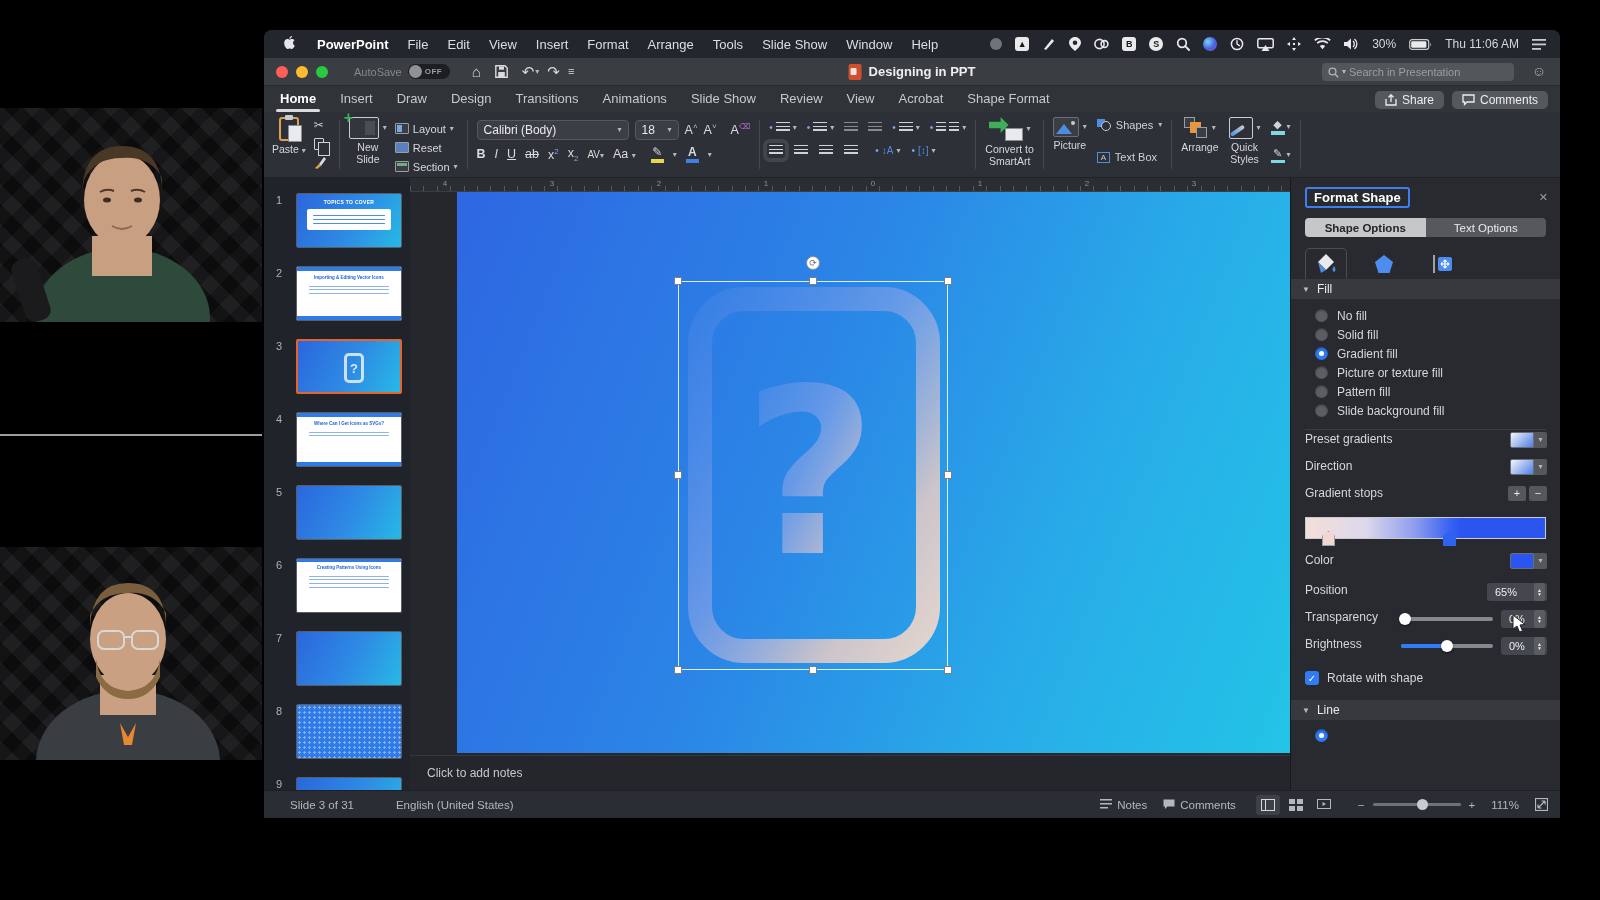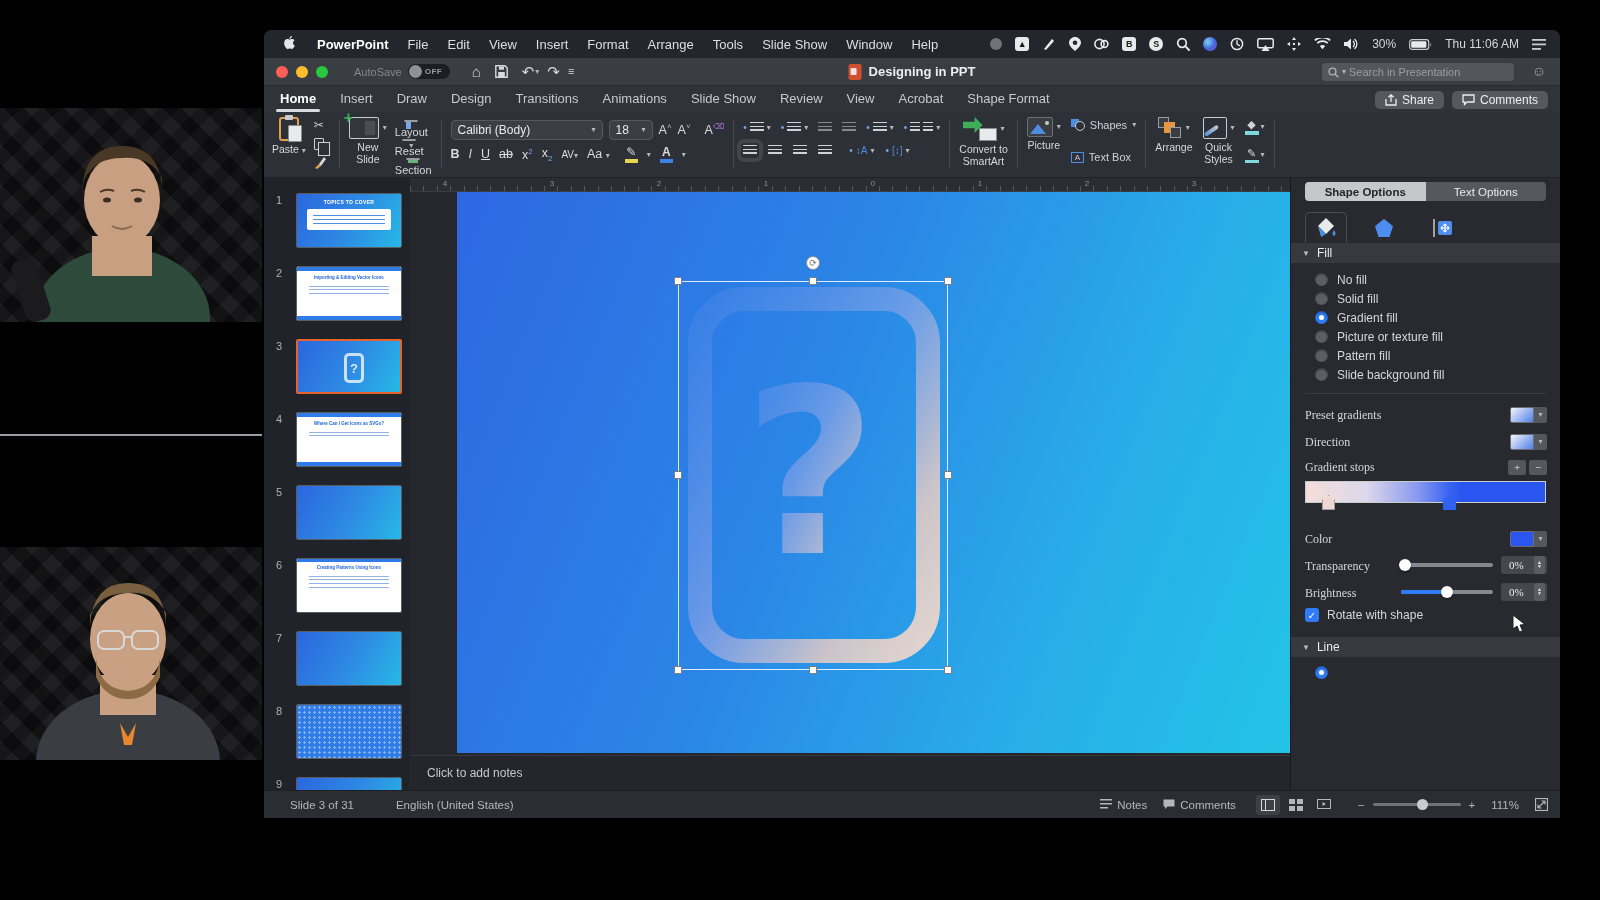--- a/index.html
+++ b/index.html
@@ -78,21 +78,21 @@
   .paste-icn { width:20px; height:24px; border:2px solid #e0a04f; border-radius:3px; position:relative; background:#2d3036; }
   .paste-icn::before { content:""; position:absolute; left:4px; top:-4px; width:8px; height:5px; background:#c9cccf; border-radius:1px; }
   .paste-icn::after { content:""; position:absolute; right:-5px; bottom:-3px; width:12px; height:15px; background:#e8eaec; border:1px solid #8a8d92; border-radius:1px; }
   .mini-col { display:flex; flex-direction:column; justify-content:space-between; height:54px; padding:2px 0; margin-left:8px; }
   .mi { font-size:12px; color:#cfd2d6; line-height:1; display:flex; align-items:center; gap:2px; }
   .copy-icn { width:10px; height:12px; border:1px solid #cfd2d6; border-radius:1px; position:relative; }
   .copy-icn::after { content:""; position:absolute; left:3px; top:3px; width:10px; height:12px; border:1px solid #cfd2d6; background:#2d3036; }
   .newslide-icn { width:30px; height:22px; border:1px solid #c9cccf; border-radius:2px; position:relative; background:#33363c; }
   .newslide-icn::before { content:"+"; position:absolute; left:-6px; top:-9px; color:#3fae5a; font-size:16px; font-weight:bold; }
   .newslide-icn::after { content:""; position:absolute; right:3px; top:3px; width:10px; height:14px; background:#4a4d52; }
-  .lrs-row { display:flex; align-items:center; gap:4px; height:17px; font-size:11px; color:#d6d8db;flex-direction:column; }
+  .lrs-row { display:flex; align-items:center; gap:4px; height:17px; font-size:11px; color:#d6d8db; }
   .lrs-icn { width:14px; height:11px; border:1px solid #9a9da2; border-radius:1px; background:#3a3d42; position:relative; }
   .lrs-icn.layout::after { content:""; position:absolute; left:1px; top:1px; width:5px; height:7px; background:#7aa6e8; }
   .lrs-icn.reset { background:#5a7ec0; }
   .lrs-icn.section::after { content:""; position:absolute; left:1px; top:1px; right:1px; height:3px; background:#6fae7f; }
   .combo { background:#3b3e44; border:1px solid #55585d; border-radius:4px; height:20px; display:flex; align-items:center;
     padding:0 6px; color:#e8eaec; font-size:12px; gap:6px; }
   .fmt-row { display:flex; align-items:center; gap:9px; margin-top:6px; }
   .fmt { font-size:12.5px; color:#d9dbde; line-height:1; }
   .fmt.b { font-weight:bold; } .fmt.i { font-style:italic; } .fmt.u { text-decoration:underline; } .fmt.s { text-decoration:line-through; }
   .sup { font-size:8px; vertical-align:super; color:#7aa6e8; }
@@ -182,21 +182,21 @@
   .fp-icontab { width:42px; height:31px; display:flex; align-items:center; justify-content:center; }
   .fp-icontab.on { border:1px solid #4a4d52; border-bottom:1px solid #282a2f; border-radius:5px 5px 0 0; }
   .fp-sect { height:20px; background:#37393e; display:flex; align-items:center; gap:7px; padding-left:11px;
     color:#e8eaec; font-size:12px; }
   .fp-sect .tri { font-size:8px; color:#b8bbc0; }
   .fp-radio-row { display:flex; align-items:center; gap:9px; padding-left:24px; height:19px; }
   .rdo { width:13px; height:13px; border-radius:50%; background:#5b5e63; box-shadow:inset 0 1px 2px rgba(0,0,0,.45); flex:0 0 auto; }
   .rdo.on { background:#2f7cf6; position:relative; }
   .rdo.on::after { content:""; position:absolute; left:4px; top:4px; width:5px; height:5px; border-radius:50%; background:#fff; }
   .fp-divider { height:1px; background:#3a3d42; margin:9px 14px 2px; }
-  .fp-row { display:flex; align-items:flex-end; justify-content:space-between; padding:0 13px 0 14px; height:27px;font-family:Liberation Serif, serif; }
+  .fp-row { display:flex; align-items:flex-start; justify-content:space-between; padding:0 13px 0 14px; height:27px; }
   .fp-field { background:#44474d; border-radius:3px; height:18px; display:flex; align-items:center;
     color:#eceef0; font-size:11px; padding:0 2px 0 8px; gap:6px; }
   .stp { width:11px; height:18px; background:#595c61; border-radius:2px; display:flex; flex-direction:column;
     align-items:center; justify-content:center; font-size:5px; line-height:4.5px; color:#e4e6e9; }
   .swatch-ctl { display:flex; height:16px; }
   .swatch { width:24px; background:linear-gradient(135deg,#f4f6fa,#4f7fe8); border:1px solid #6a6d72; border-radius:2px 0 0 2px; }
   .swatch.solid { background:#2a55ee; }
   .swatch-chev { width:13px; background:#54575c; border-radius:0 2px 2px 0; display:flex; align-items:center; justify-content:center; }
   .pm-btn { width:18px; height:15px; background:#54575c; border-radius:2px; color:#e8eaec; font-size:11px;
     display:flex; align-items:center; justify-content:center; line-height:1; }
@@ -726,20 +726,24 @@
             <div class="hdl" style="left:352px; top:474px;"></div>
             <div class="hdl" style="left:487px; top:474px;"></div>
           </div>
         </div>
         <div class="notes-area">
           <span>Click to add notes</span>
         </div>
       </div>
 
       <div class="fpanel">
+        <div class="fp-titlerow">
+          <span class="fp-title">Format Shape</span>
+          <span class="fp-close">✕</span>
+        </div>
         <div class="fp-tabs">
           <span class="fp-tab on">Shape Options</span>
           <span class="fp-tab off">Text Options</span>
         </div>
         <div class="fp-icontabs">
           <span class="fp-icontab on">
             <svg width="22" height="22" viewBox="0 0 22 22">
               <path d="M3 9 L11 1 L19 9 L11 17 Z" fill="#e8eaec"></path>
               <path d="M3 9 L11 17 L6 20 Z" fill="#4f8de0"></path>
               <path d="M19 13 q3 4 0 6 q-3 -2 0 -6 z" fill="#4f8de0"></path>
@@ -824,20 +828,30 @@
           <span class="stop s2"></span>
         </div>
         <div class="fp-row" style="height:30px;">
           <span>Color</span>
           <span class="swatch-ctl">
               <span class="swatch solid"></span>
               <span class="swatch-chev">
                 <span class="chev">▾</span>
               </span>
             </span>
+        </div>
+        <div class="fp-row">
+          <span>Position</span>
+          <span class="fp-field" style="width:60px; justify-content:space-between;">
+            <span>65%</span>
+            <span class="stp">
+                <span>▲</span>
+                <span>▼</span>
+              </span>
+          </span>
         </div>
         <div class="fp-row">
           <span>Transparency</span>
           <span style="display:flex; align-items:center; gap:8px;">
             <span class="slider">
                 <span class="knob" style="left:-2px;"></span>
               </span>
             <span class="fp-field" style="width:46px; justify-content:space-between;">
               <span>0%</span>
               <span class="stp">

